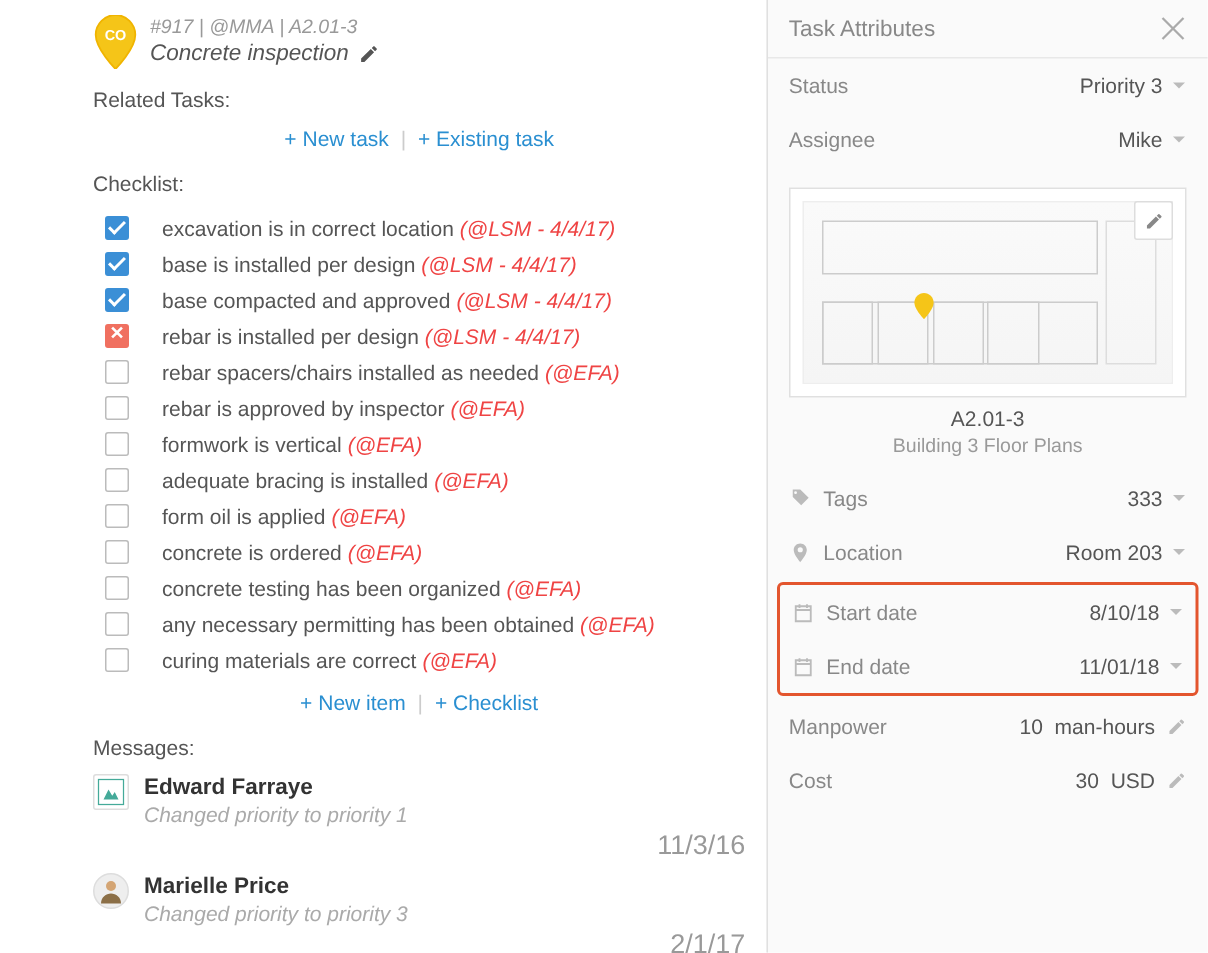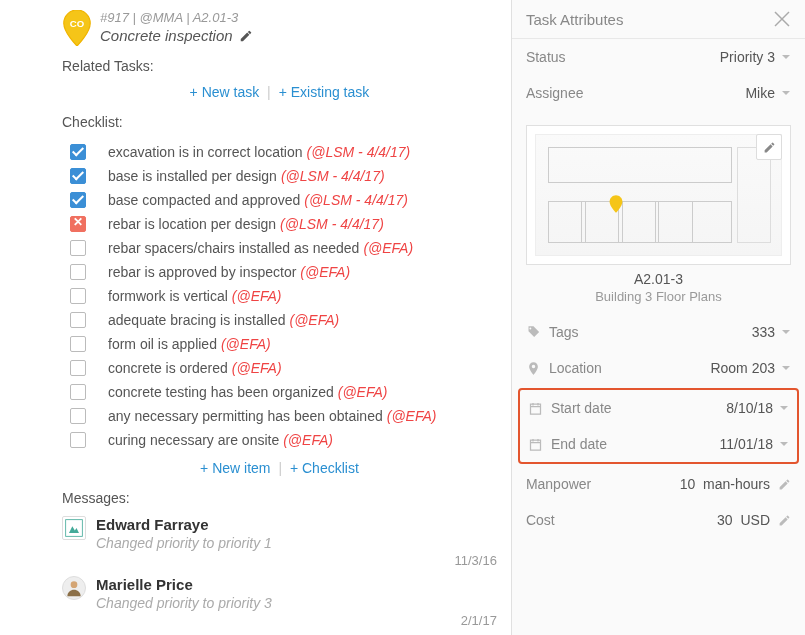--- a/index.html
+++ b/index.html
@@ -28,21 +28,21 @@
 .checklist-links { text-align: center; margin-top: 8px; margin-bottom: 14px; }
 .checklist-links a { color: #2a8fd1; text-decoration: none; cursor: pointer; }
 .message-item { display: flex; align-items: flex-start; margin-bottom: 8px; }
 .avatar { width: 24px; height: 24px; border: 1px solid #ddd; border-radius: 2px; margin-right: 10px; flex-shrink: 0; overflow: hidden; display: flex; align-items: center; justify-content: center; }
 .avatar.round { border-radius: 50%; background: #eee; }
 .avatar svg { width: 20px; height: 20px; }
 .message-body { flex: 1; }
 .message-row { display: flex; justify-content: space-between; }
 .message-name { font-weight: 600; color: #333; font-size: 15px; }
 .message-action { font-style: italic; color: #aaa; font-size: 14px; margin-top: 2px; }
-.message-date { color: #999; font-size: 13px; margin-top: 20px; }
+.message-date { color: #999; font-size: 18px; margin-top: 20px; }
 .attr-header { display: flex; justify-content: space-between; align-items: center; padding: 10px 14px; border-bottom: 1px solid #e8e8e8; }
 .attr-title { font-size: 15px; color: #888; }
 .close-x { width: 18px; height: 18px; stroke: #aaa; stroke-width: 1.5; cursor: pointer; }
 .attr-row { display: flex; justify-content: space-between; align-items: center; padding: 10px 14px; font-size: 14px; }
 .attr-label { color: #888; display: flex; align-items: center; }
 .attr-value { color: #555; display: flex; align-items: center; }
 .chevron { width: 10px; height: 10px; fill: #bbb; margin-left: 6px; }
 .attr-icon { width: 15px; height: 15px; fill: #bbb; margin-right: 8px; }
 .thumbnail-box { margin: 14px 14px 6px; border: 1px solid #e0e0e0; background: #fff; padding: 8px; position: relative; height: 140px; display: flex; align-items: center; justify-content: center; }
 .thumbnail-inner { width: 100%; height: 100%; background: linear-gradient(#fafafa, #f5f5f5); position: relative; border: 1px solid #eee; }
@@ -98,21 +98,21 @@
           <span class="check-text">base is installed per design</span>
           <span class="check-meta"> (@LSM - 4/4/17)</span>
         </div>
         <div class="checklist-item">
           <div class="checkbox checked"></div>
           <span class="check-text">base compacted and approved</span>
           <span class="check-meta"> (@LSM - 4/4/17)</span>
         </div>
         <div class="checklist-item">
           <div class="checkbox failed"></div>
-          <span class="check-text">rebar is location per design</span>
+          <span class="check-text">rebar is installed per design</span>
           <span class="check-meta"> (@LSM - 4/4/17)</span>
         </div>
         <div class="checklist-item">
           <div class="checkbox "></div>
           <span class="check-text">rebar spacers/chairs installed as needed</span>
           <span class="check-meta"> (@EFA)</span>
         </div>
         <div class="checklist-item">
           <div class="checkbox "></div>
           <span class="check-text">rebar is approved by inspector</span>
@@ -143,21 +143,21 @@
           <span class="check-text">concrete testing has been organized</span>
           <span class="check-meta"> (@EFA)</span>
         </div>
         <div class="checklist-item">
           <div class="checkbox "></div>
           <span class="check-text">any necessary permitting has been obtained</span>
           <span class="check-meta"> (@EFA)</span>
         </div>
         <div class="checklist-item">
           <div class="checkbox "></div>
-          <span class="check-text">curing necessary are onsite</span>
+          <span class="check-text">curing materials are correct</span>
           <span class="check-meta"> (@EFA)</span>
         </div>
       </div>
   <div class="checklist-links">
     <a>+ New item</a>
     <span class="divider">|</span>
     <a>+ Checklist</a>
   </div>
 
   <div class="section-label">Messages:</div>

